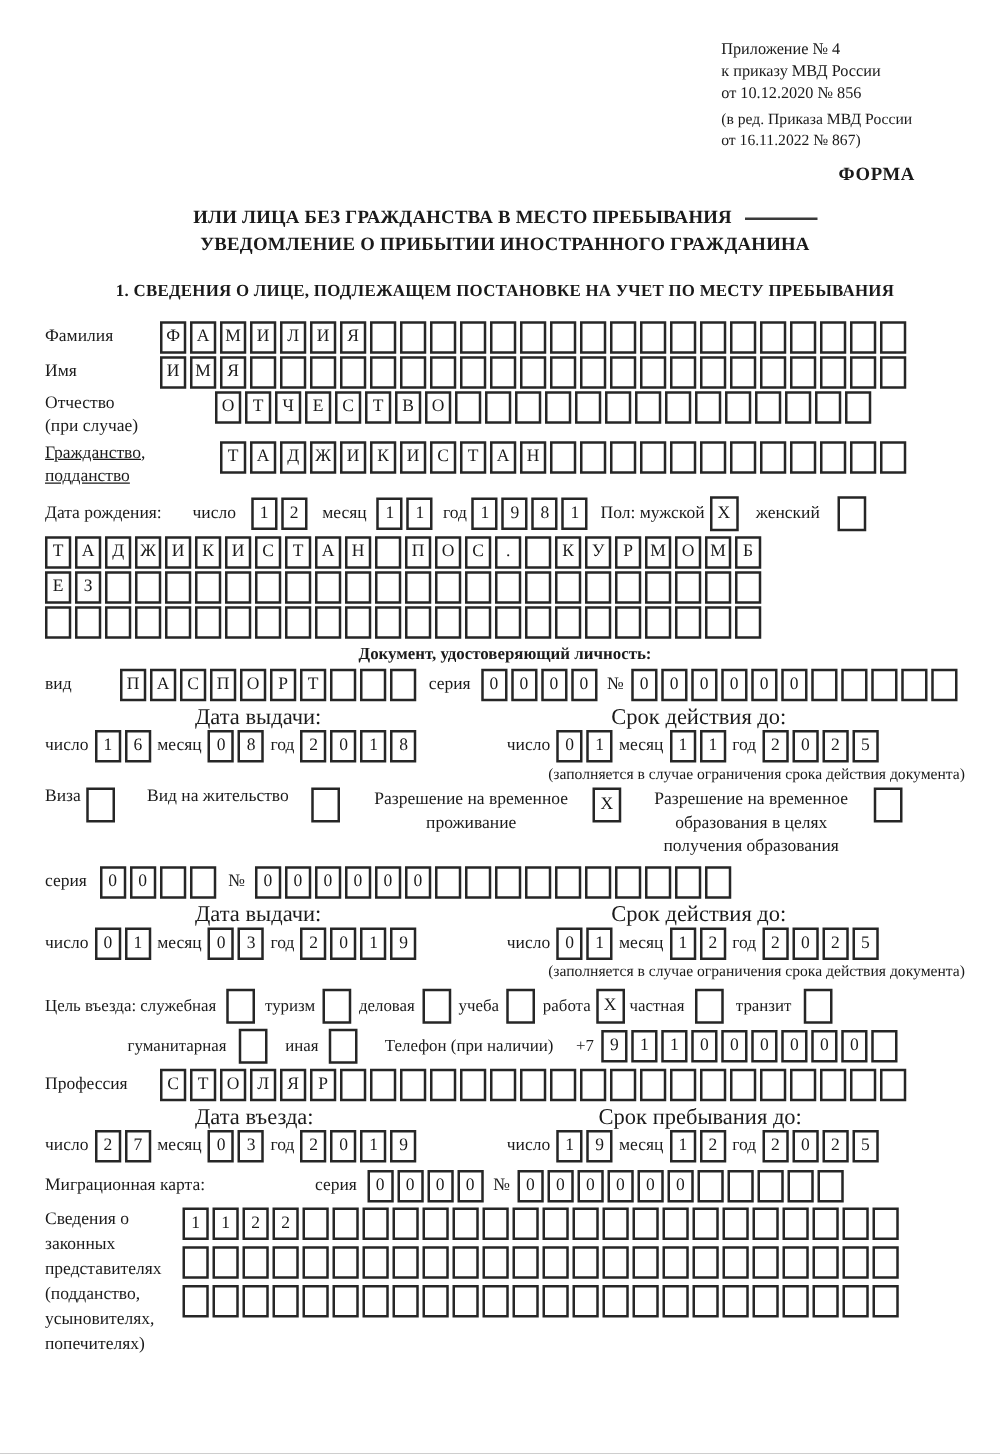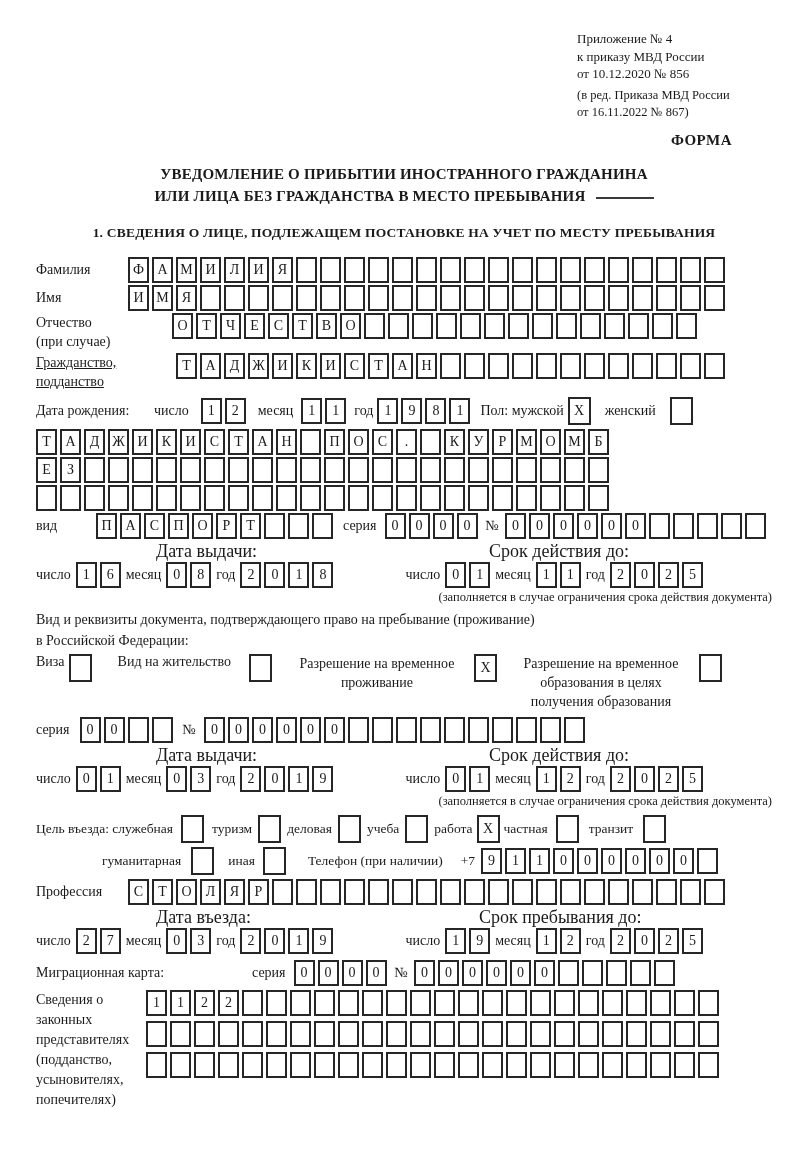--- a/index.html
+++ b/index.html
@@ -42,22 +42,22 @@
     <div>Приложение № 4</div>
     <div>к приказу МВД России</div>
     <div>от 10.12.2020 № 856</div>
     <div class="gap">(в ред. Приказа МВД России</div>
     <div class="gap" style="margin-top:0">от 16.11.2022 № 867)</div>
   </div>
 
   <div class="forma">ФОРМА</div>
 
   <div class="title">
+    <div><span>ИЛИ ЛИЦА БЕЗ ГРАЖДАНСТВА В МЕСТО ПРЕБЫВАНИЯ</span><span class="t-underline"></span></div>
     <div>УВЕДОМЛЕНИЕ О ПРИБЫТИИ ИНОСТРАННОГО ГРАЖДАНИНА</div>
-    <div><span>ИЛИ ЛИЦА БЕЗ ГРАЖДАНСТВА В МЕСТО ПРЕБЫВАНИЯ</span><span class="t-underline"></span></div>
   </div>
 
   <div class="section">1. СВЕДЕНИЯ О ЛИЦЕ, ПОДЛЕЖАЩЕМ ПОСТАНОВКЕ НА УЧЕТ ПО МЕСТУ ПРЕБЫВАНИЯ</div>
 
   <div class="form">
 
     <div class="frow">
       <span class="lbl w92">Фамилия</span>
       <span class="boxes">
           <span class="cell">Ф</span>
@@ -287,20 +287,21 @@
             <span class="cell"></span>
             <span class="cell"></span>
             <span class="cell"></span>
             <span class="cell"></span>
             <span class="cell"></span>
             <span class="cell"></span>
           </div>
       </span>
     </div>
 
+    <div class="ctr bold" style="font-size:13.5px;margin-top:4px;margin-bottom:4px">Документ, удостоверяющий личность:</div>
 
     <div class="frow">
       <span class="lbl" style="width:60px">вид</span>
       <span class="boxes">
           <span class="cell">П</span>
           <span class="cell">А</span>
           <span class="cell">С</span>
           <span class="cell">П</span>
           <span class="cell">О</span>
           <span class="cell">Р</span>
@@ -371,24 +372,20 @@
         <span class="boxes">
             <span class="cell">2</span>
             <span class="cell">0</span>
             <span class="cell">2</span>
             <span class="cell">5</span>
           </span>
       </span>
     </div>
     <div class="note">(заполняется в случае ограничения срока действия документа)</div>
 
-    <div style="margin-top:4px;line-height:21px">
-      <div>Вид и реквизиты документа, подтверждающего право на пребывание (проживание)</div>
-      <div>в Российской Федерации:</div>
-    </div>
 
     <div class="frow top" style="margin-top:3px">
       <span class="lbl">Виза</span>
       <span class="boxes chk" style="margin-left:4px">
           <span class="cell"></span>
         </span>
       <span class="lbl" style="margin-left:26px">Вид на жительство</span>
       <span class="boxes chk" style="margin-left:18px">
           <span class="cell"></span>
         </span>

